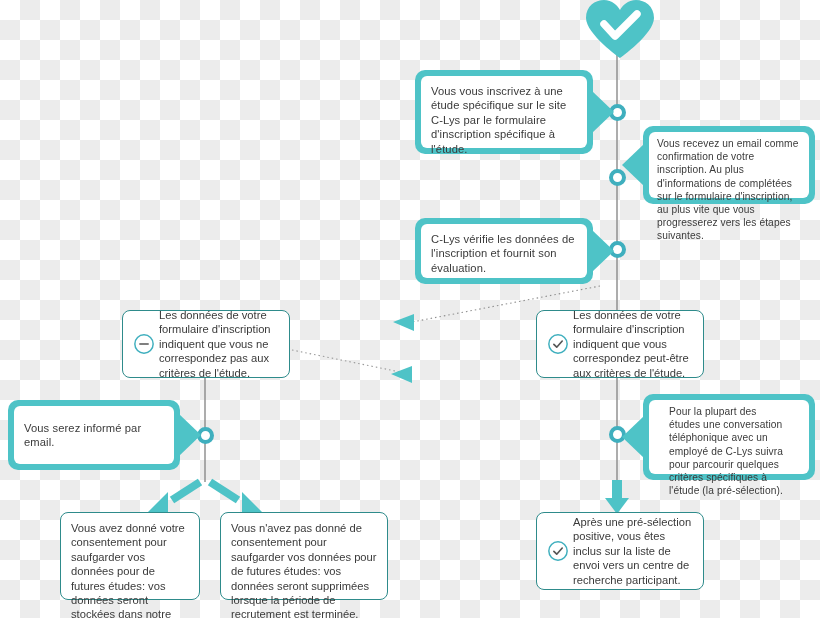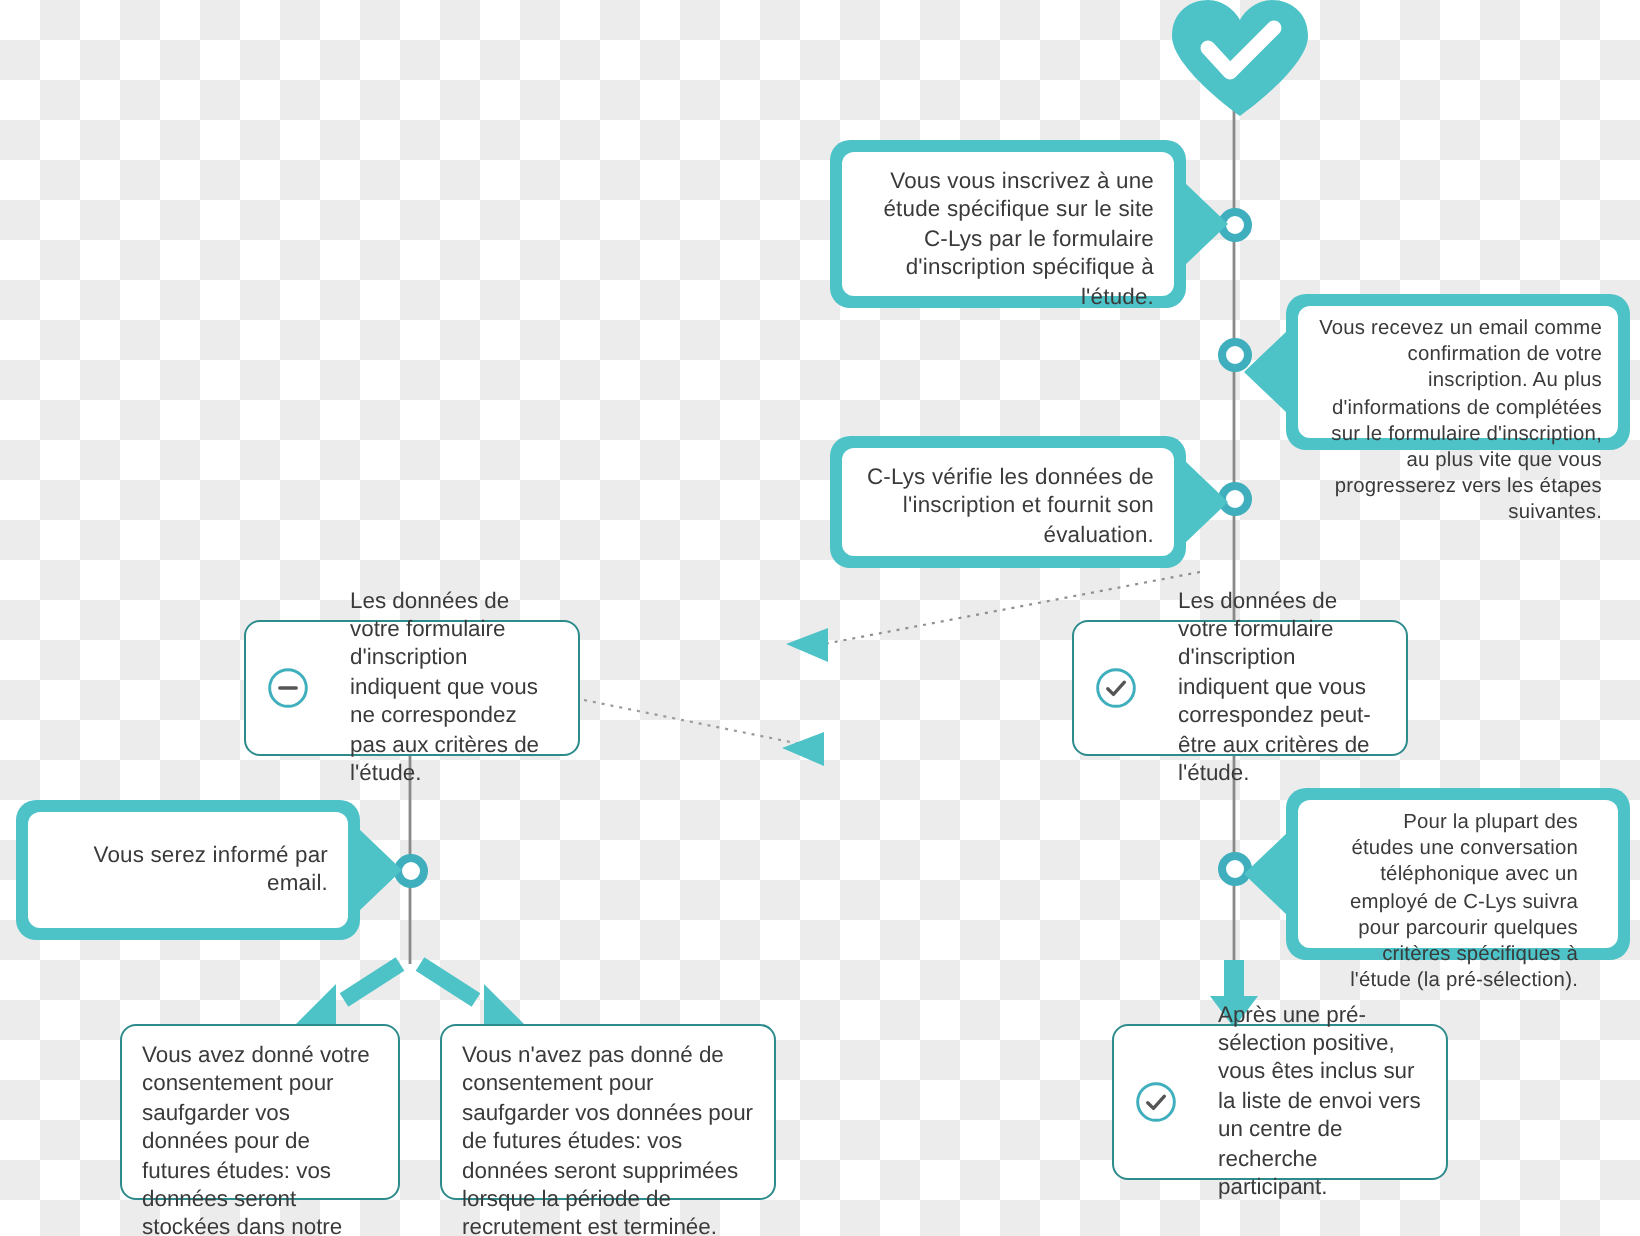--- a/index.html
+++ b/index.html
@@ -44,21 +44,20 @@
     box-sizing: border-box;
     width: 100%;
     height: 100%;
     background: #ffffff;
     border-radius: 6px;
     padding: 8px 10px;
     color: #3a3a3a;
     font-size: 11.2px;
     line-height: 14.4px;
     letter-spacing: 0.1px;
-    text-align: right;
   }
   
   .bubble.ptr-right::after {
     content: "";
     position: absolute;
     right: -21px;
     top: 50%;
     transform: translateY(-50%);
     width: 0; height: 0;
     border-top: 21px solid transparent;
@@ -84,21 +83,21 @@
     box-sizing: border-box;
     background: #ffffff;
     border: 1.5px solid #2E8B8B;
     border-radius: 8px;
     padding: 8px 10px;
     color: #3a3a3a;
     font-size: 11.2px;
     line-height: 14.4px;
     display: flex;
     align-items: center;
-    gap: 20px;
+    gap: 4px;
   }
   .card .card-text { flex: 1; }
 
   
   .status-icon {
     flex: 0 0 auto;
     width: 22px;
     height: 22px;
   }
 
@@ -164,21 +163,21 @@
   <div class="node" style="left:609px; top:104px;"></div>
   <div class="node" style="left:609px; top:169px;"></div>
   <div class="node" style="left:609px; top:241px;"></div>
   <div class="node" style="left:609px; top:426px;"></div>
   <div class="node" style="left:197px; top:427px;"></div>
 
   <div class="bubble ptr-right" style="left:415px; top:70px; width:178px; height:84px;">
     <div class="inner">Vous vous inscrivez à une étude spécifique sur le site C-Lys par le formulaire d'inscription spécifique à l'étude.</div>
   </div>
 
-  <div class="bubble ptr-left" style="left:643px; top:147px; width:172px; height:78px;">
+  <div class="bubble ptr-left" style="left:643px; top:126px; width:172px; height:78px;">
     <div class="inner" style="font-size:10.2px; line-height:13.2px; padding:5px 8px;">Vous recevez un email comme confirmation de votre inscription. Au plus d'informations de complétées sur le formulaire d'inscription, au plus vite que vous progresserez vers les étapes suivantes.</div>
   </div>
 
   <div class="bubble ptr-right" style="left:8px; top:400px; width:172px; height:70px;">
     <div class="inner" style="display:flex; align-items:center;">Vous serez informé par email.</div>
   </div>
 
   <div class="bubble ptr-right" style="left:415px; top:218px; width:178px; height:66px;">
     <div class="inner">C-Lys vérifie les données de l'inscription et fournit son évaluation.</div>
   </div>
@@ -204,21 +203,21 @@
   </div>
 
   <div class="card" style="left:20px; top:512px; width:140px; height:88px; align-items:flex-start;margin-left:40px;">
     <span class="card-text">Vous avez donné votre consentement pour saufgarder vos données pour de futures études: vos données seront stockées dans notre base de données.</span>
   </div>
 
   <div class="card" style="left:220px; top:512px; width:168px; height:88px; align-items:flex-start;">
     <span class="card-text">Vous n'avez pas donné de consentement pour saufgarder vos données pour de futures études: vos données seront supprimées lorsque la période de recrutement est terminée.</span>
   </div>
 
-  <div class="card" style="left:536px; top:512px; width:168px; height:78px;margin-left:20px;">
+  <div class="card" style="left:536px; top:512px; width:168px; height:78px;">
     <svg class="status-icon" viewBox="0 0 24 24" xmlns="http://www.w3.org/2000/svg">
       <circle cx="12" cy="12" r="10" fill="none" stroke="#3FAFBE" stroke-width="1.6"></circle>
       <path d="M7.5 12.4 L10.6 15.5 L16.6 8.8" fill="none" stroke="#555555" stroke-width="1.8" stroke-linecap="round" stroke-linejoin="round"></path>
     </svg>
     <span class="card-text">Après une pré-sélection positive, vous êtes inclus sur la liste de envoi vers un centre de recherche participant.</span>
   </div>
 
 </div>
 
 </body></html>

